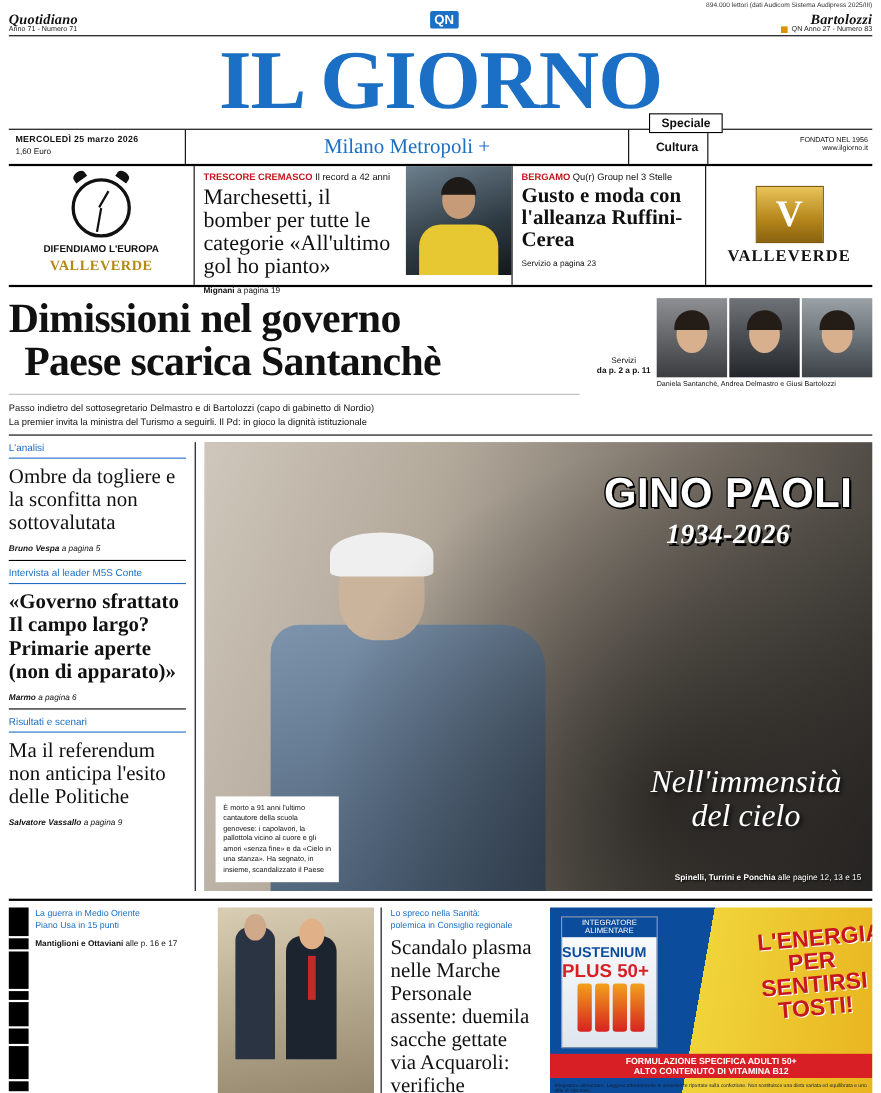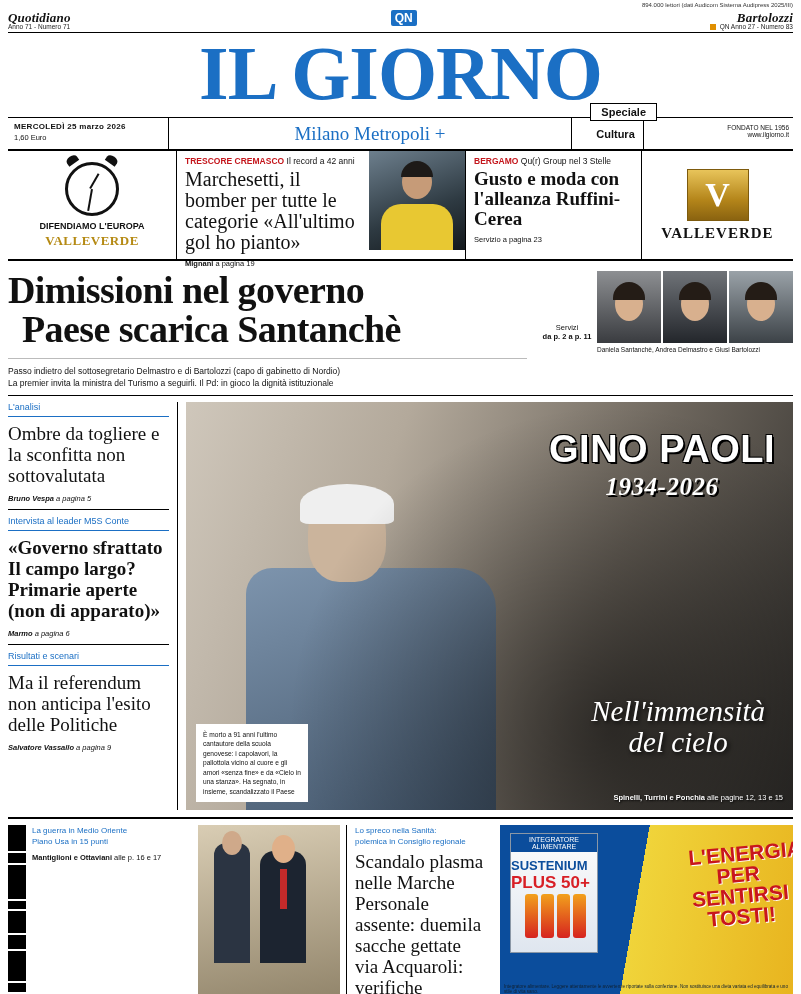--- a/index.html
+++ b/index.html
@@ -510,18 +510,22 @@
             <span></span>
             <span></span>
             <span></span>
         </div>
       </div>
       <div class="ad-energy">
         <div>L'ENERGIA</div>
         <div>PER SENTIRSI</div>
         <div>TOSTI!</div>
       </div>
+      <div class="ad-band">
+        <div>FORMULAZIONE SPECIFICA ADULTI 50+</div>
+        <div>ALTO CONTENUTO DI VITAMINA B12</div>
+      </div>
       <div class="ad-legal">Integratore alimentare. Leggere attentamente le avvertenze riportate sulla confezione. Non sostituisce una dieta variata ed equilibrata e uno stile di vita sano.</div>
       <div class="ad-foot">A. MENARINI</div>
     </div>
   </div>
 
 </div>
 
 </body></html>

